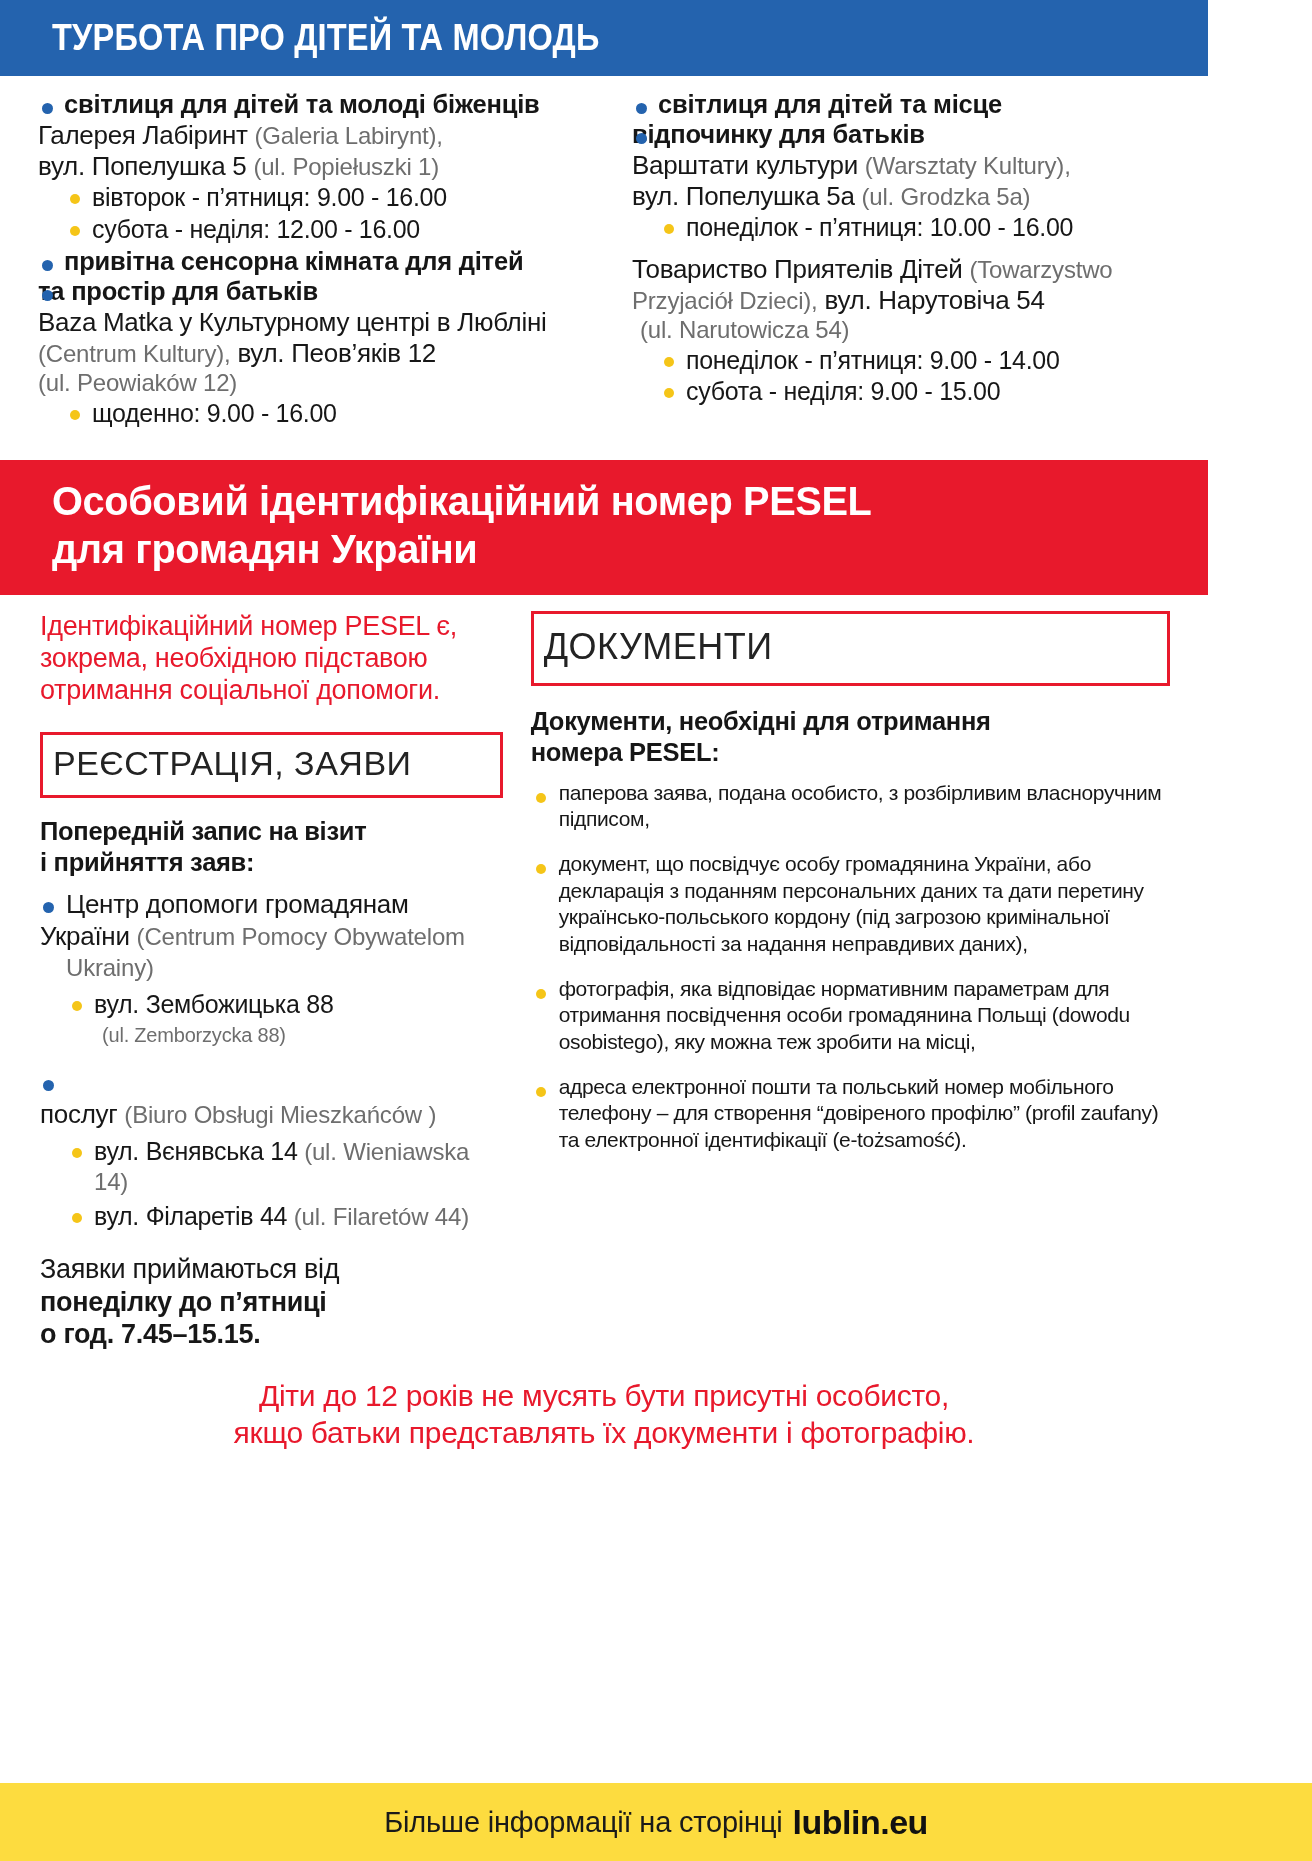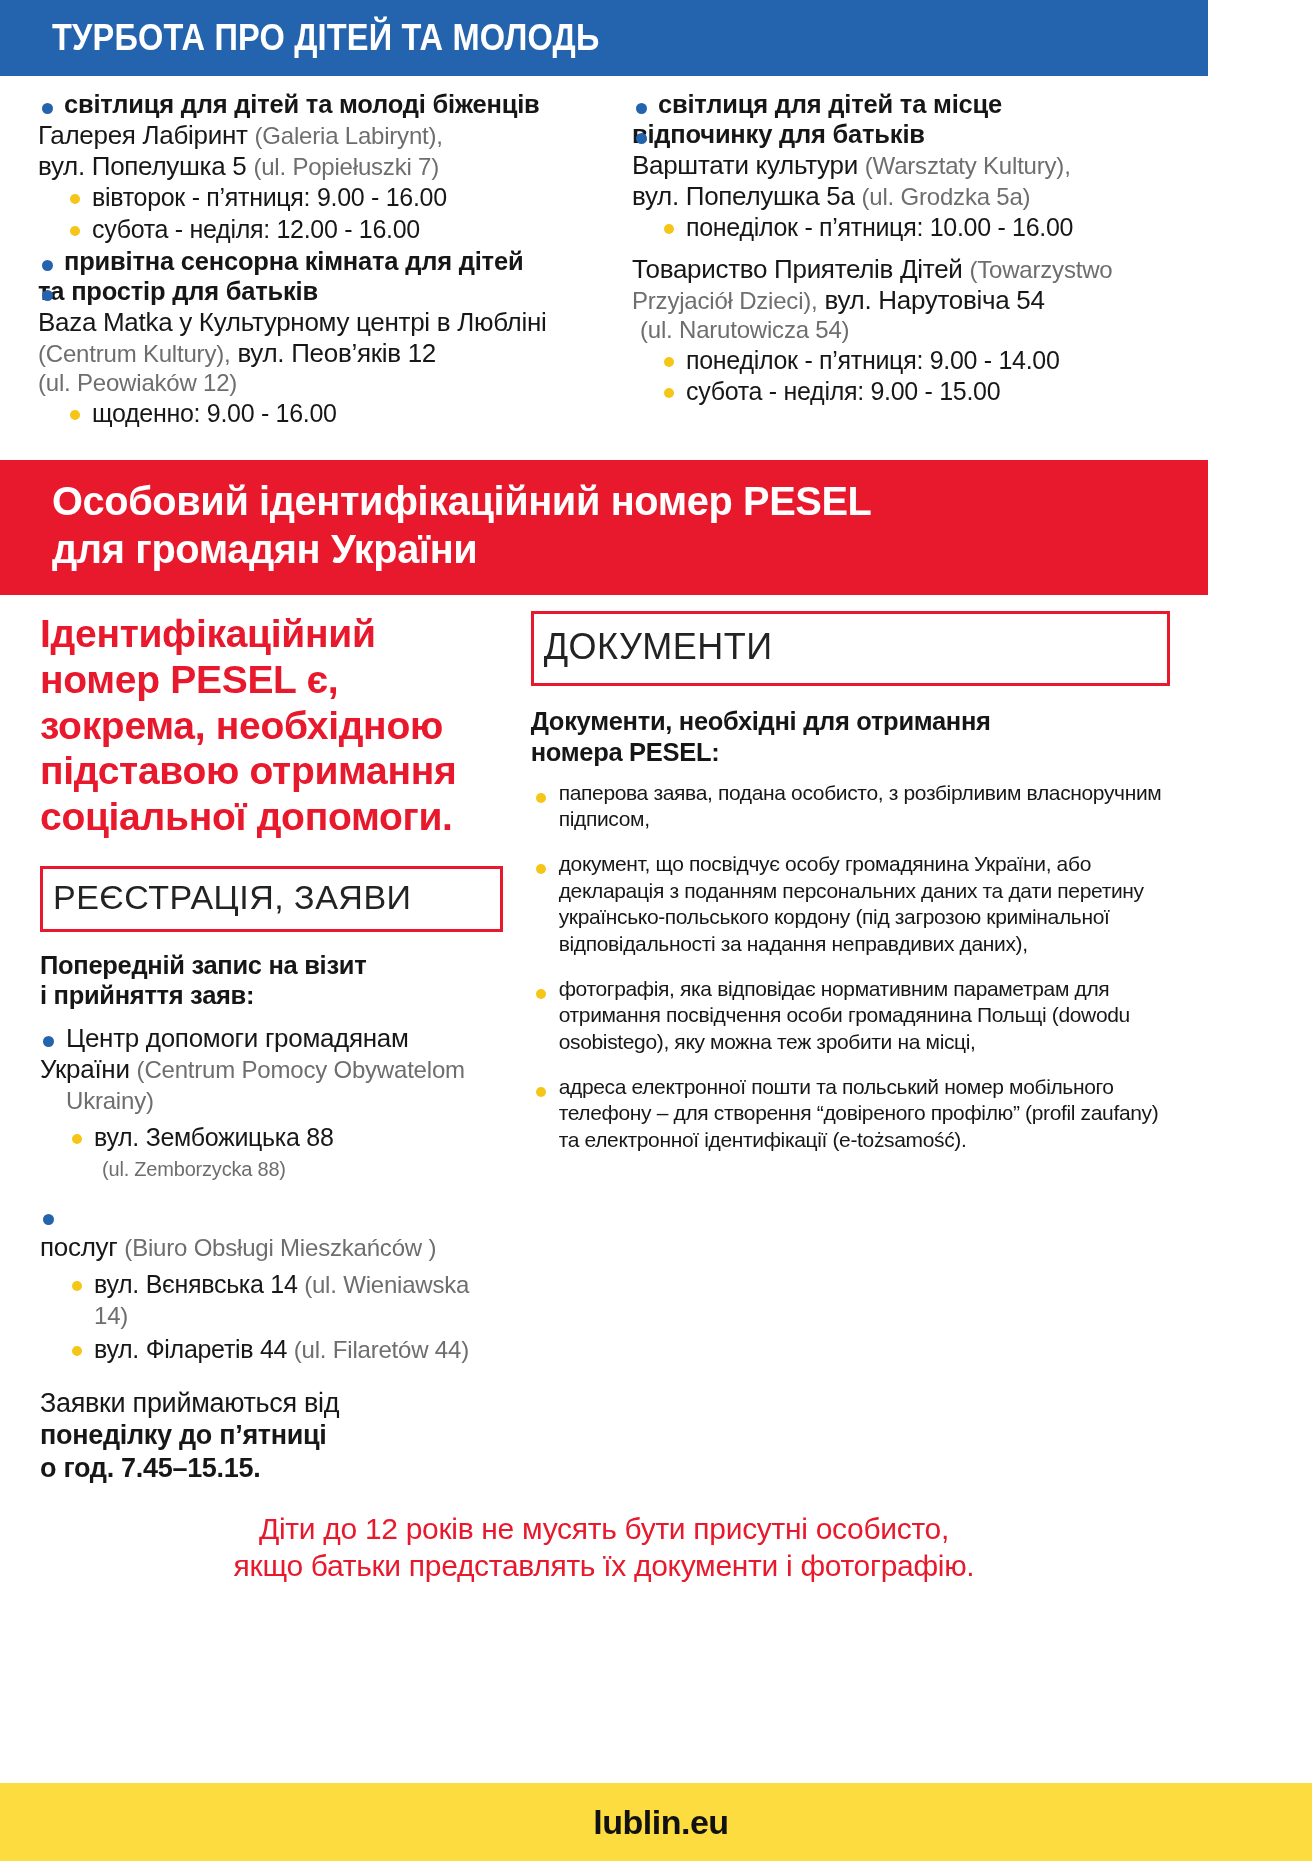--- a/index.html
+++ b/index.html
@@ -111,22 +111,22 @@
   
   .pesel-body {
     display:flex;
     padding:16px 22px 0 22px;
   }
   .pesel-left { width:42.5%; padding:0 14px 0 18px; }
   .pesel-right { width:57.5%; padding:0 16px 0 14px; }
 
   .red-intro {
     color:#E8192C;
-    font-size:39px;
-    font-weight:bold;
+    font-size:27px;
+    font-weight:normal;
     line-height:1.17;
     letter-spacing:-0.3px;
     margin-bottom:26px;
   }
 
   .section-box {
     border:3px solid #E8192C;
     padding:9px 10px 12px 10px;
     text-align:left;
     margin-bottom:18px;
@@ -277,21 +277,21 @@
     <div class="care-col left">
 
       <div class="blk">
         <div class="li-main">світлиця для дітей та молоді біженців</div>
         <div class="plain">
           <span>Галерея Лабіринт</span>
           <span class="pl">(Galeria Labirynt),</span>
         </div>
         <div class="plain">
           <span>вул. Попелушка 5</span>
-          <span class="pl">(ul. Popiełuszki 7)</span>
+          <span class="pl">(ul. Popiełuszki 1)</span>
         </div>
         <div class="li-sub">вівторок - п’ятниця: 9.00 - 16.00</div>
         <div class="li-sub">субота - неділя: 12.00 - 16.00</div>
       </div>
 
       <div class="blk">
         <div class="li-main">привітна сенсорна кімната для дітей</div>
         <div class="li-main" style="padding-left:0;">та простір для батьків</div>
         <div class="plain">Baza Matka у Культурному центрі в Любліні</div>
         <div class="plain">
@@ -411,16 +411,17 @@
 
     </div>
   </div>
 
   <div class="red-note">
     <span>Діти до 12 років не мусять бути присутні особисто,</span><br>
     <span>якщо батьки представлять їх документи і фотографію.</span>
   </div>
 
   <div class="yellow-footer">
+    <span class="txt">Більше інформації на сторінці</span>
     <span class="dom">lublin.eu</span>
   </div>
 
 </div>
 
 </body></html>

